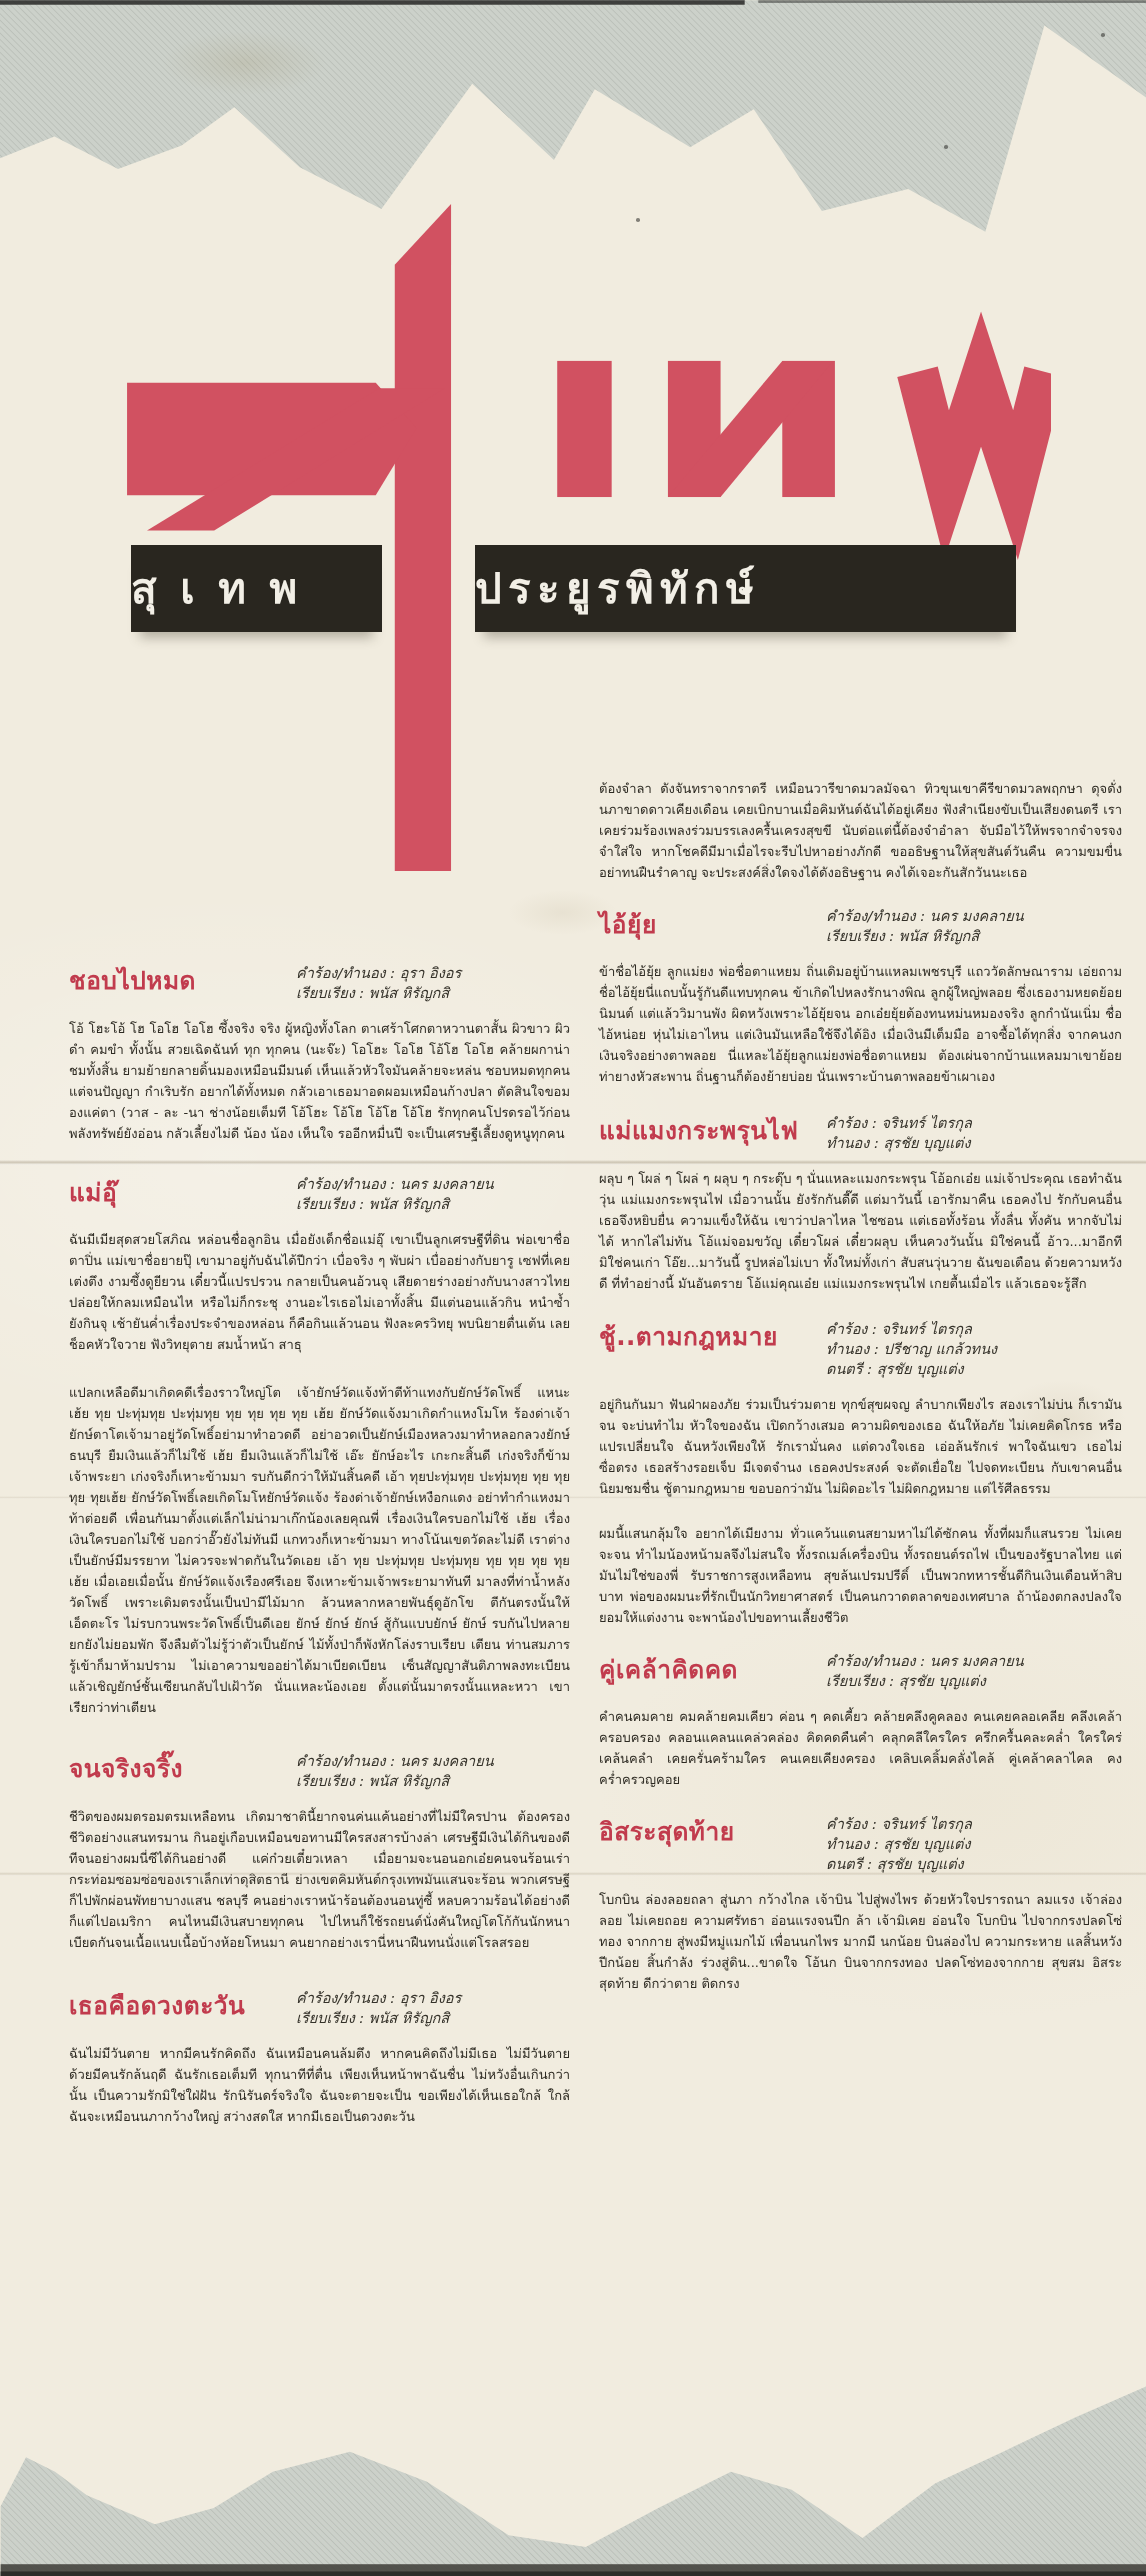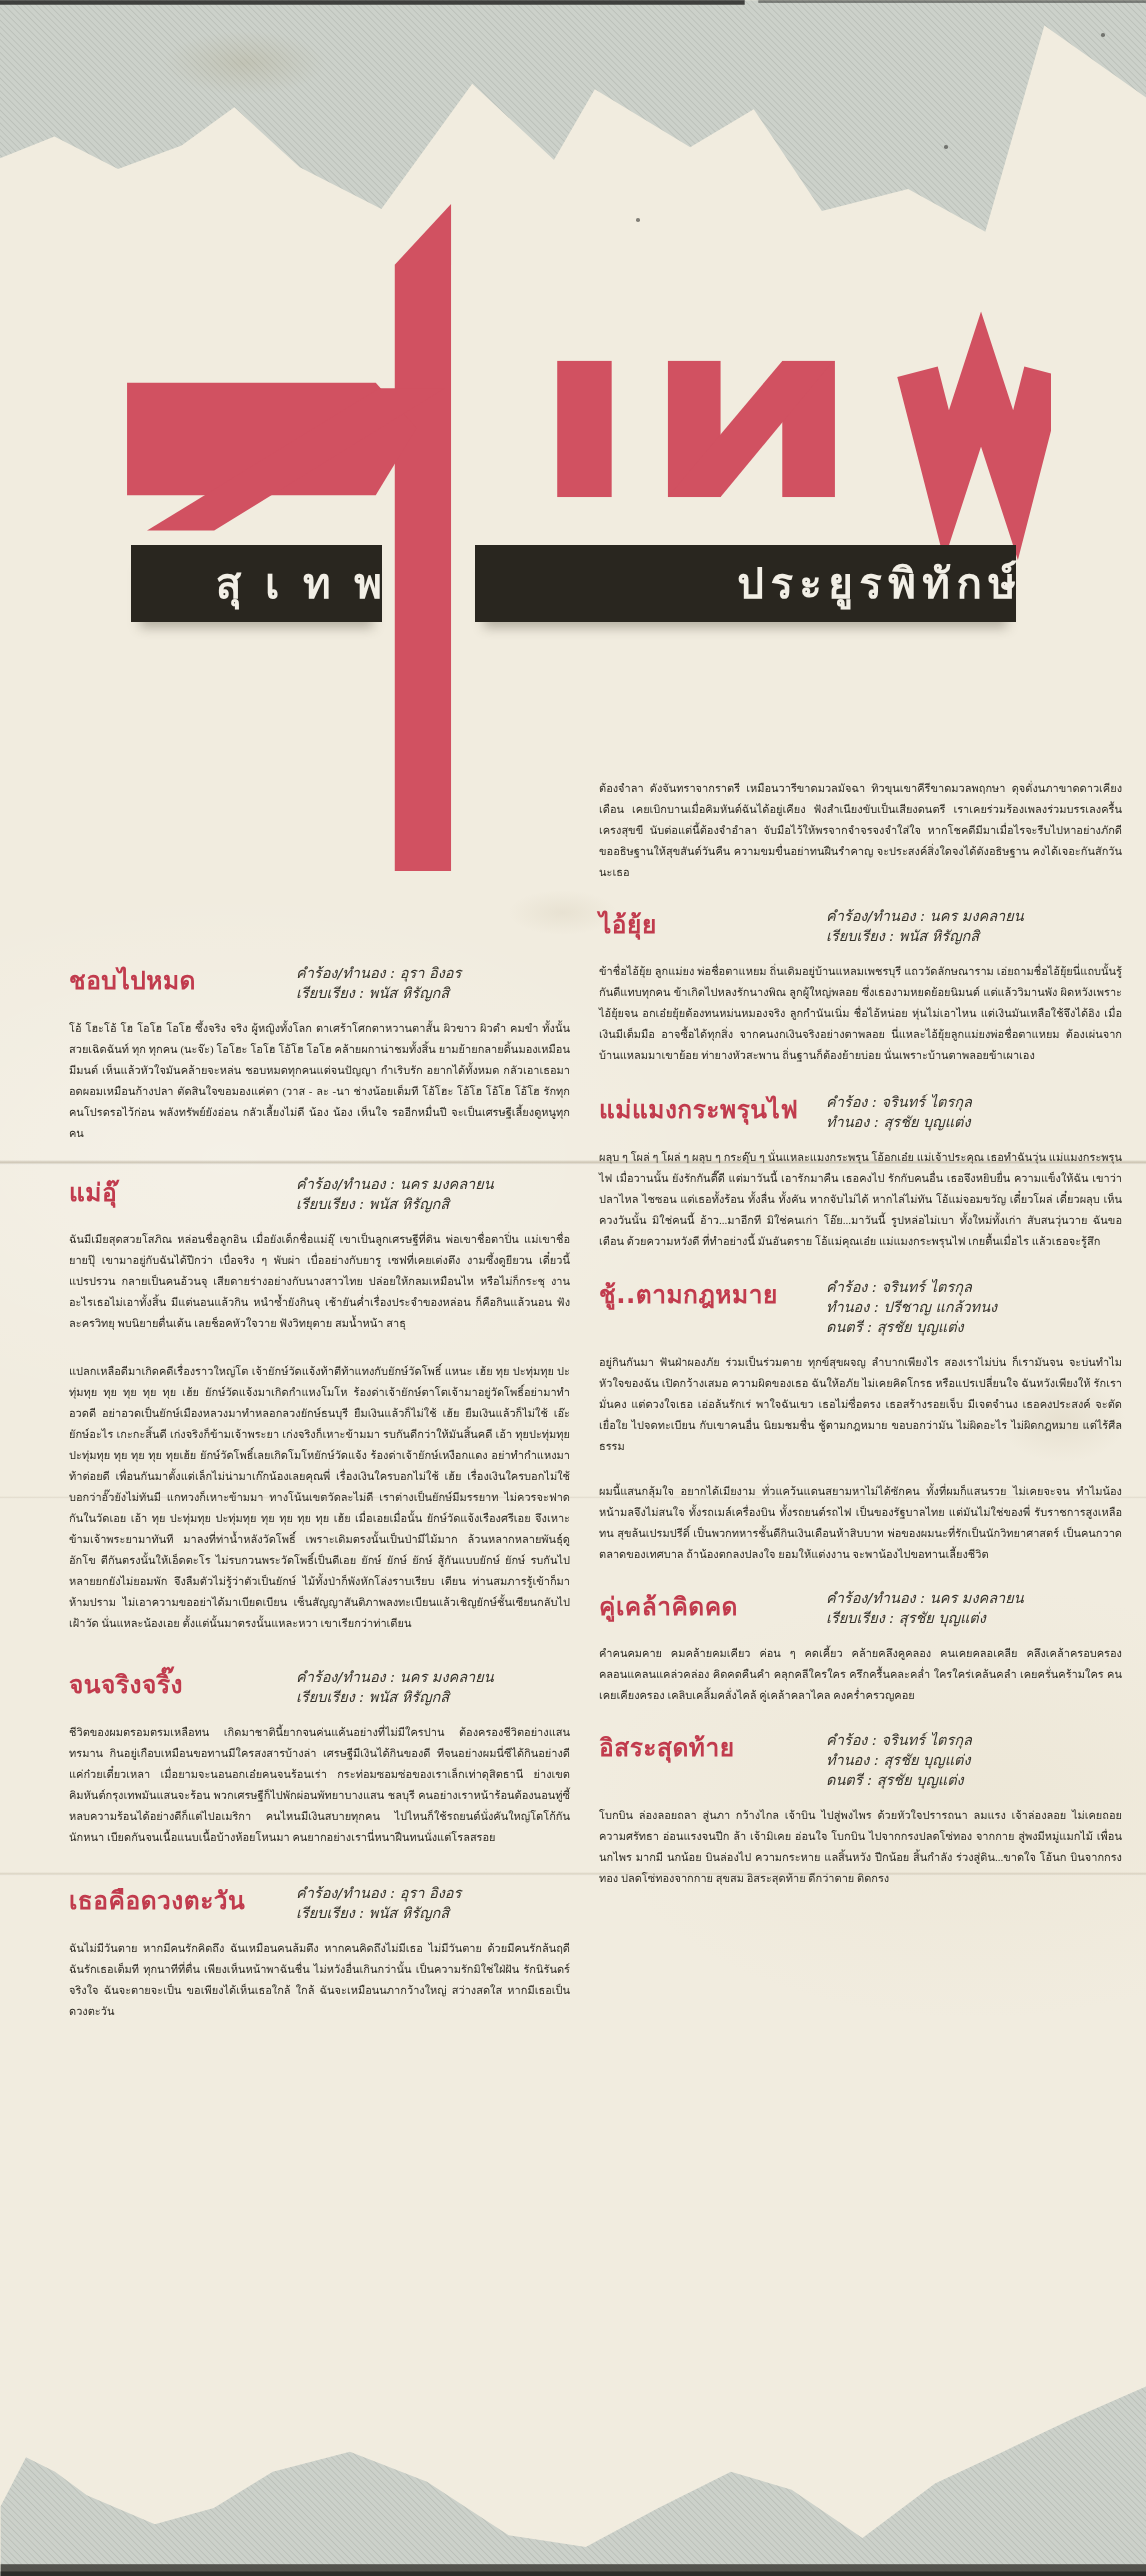--- a/index.html
+++ b/index.html
@@ -13,22 +13,22 @@
     overflow:hidden;
     font-family:"DejaVu Sans","Liberation Sans",sans-serif;
     color:#2e2b23;
   }
   svg{display:block}
   .bg{position:absolute;left:0;top:0;z-index:0}
   .fg{z-index:2}
 
   
   .name-bar{
-    position:absolute;top:545px;height:77px;background:#29261f;z-index:3;
-    display:flex;align-items:center;justify-content:flex-end;
+    position:absolute;top:545px;height:87px;background:#29261f;z-index:3;
+    display:flex;align-items:center;justify-content:flex-start;
     box-shadow:0 14.5px 11px -9px rgba(60,55,40,.35);
   }
   .name-bar span{
     color:#f2efe6;font-size:42px;font-weight:600;line-height:1;
     white-space:nowrap;
   }
   .bar-left{left:131px;width:251px;}
   .bar-left span{letter-spacing:23.6px;margin-right:-23.6px;}
   .bar-right{left:475px;width:541px;}
   .bar-right span{letter-spacing:6.4px;margin-right:-6.4px;}
@@ -44,23 +44,22 @@
     margin:0;position:absolute;left:0;top:0;
     font-size:24.5px;font-weight:700;color:#c13b4d;letter-spacing:0.5px;
     white-space:nowrap;
   }
   .credits{position:absolute;left:227px;top:1.8px;}
   .credit-line{
     font-style:italic;font-size:14.5px;line-height:20px;color:#35322a;
     white-space:nowrap;
   }
   .lyrics{
-    margin:12.7px 0 0;font-size:11px;line-height:21px;color:#2e2b23;
+    margin:12.7px 0 0;font-size:13px;line-height:21px;color:#2e2b23;
     text-align:justify;
-    font-family:Liberation Serif, serif;
   }
 
   
   .crease{position:absolute;left:0;width:1147px;z-index:4;pointer-events:none;}
   .crease-strong{top:1160px;height:4.5px;
     background:linear-gradient(180deg,rgba(255,255,255,0),rgba(118,102,72,.30) 45%,rgba(255,255,255,.35));}
   .crease-mid{top:1872px;height:3.6px;
     background:linear-gradient(180deg,rgba(255,255,255,0),rgba(118,102,72,.18) 45%,rgba(255,255,255,.25));}
   .crease-faint{top:1496px;height:2.7px;
     background:linear-gradient(180deg,rgba(255,255,255,0),rgba(118,102,72,.10),rgba(255,255,255,.15));}

